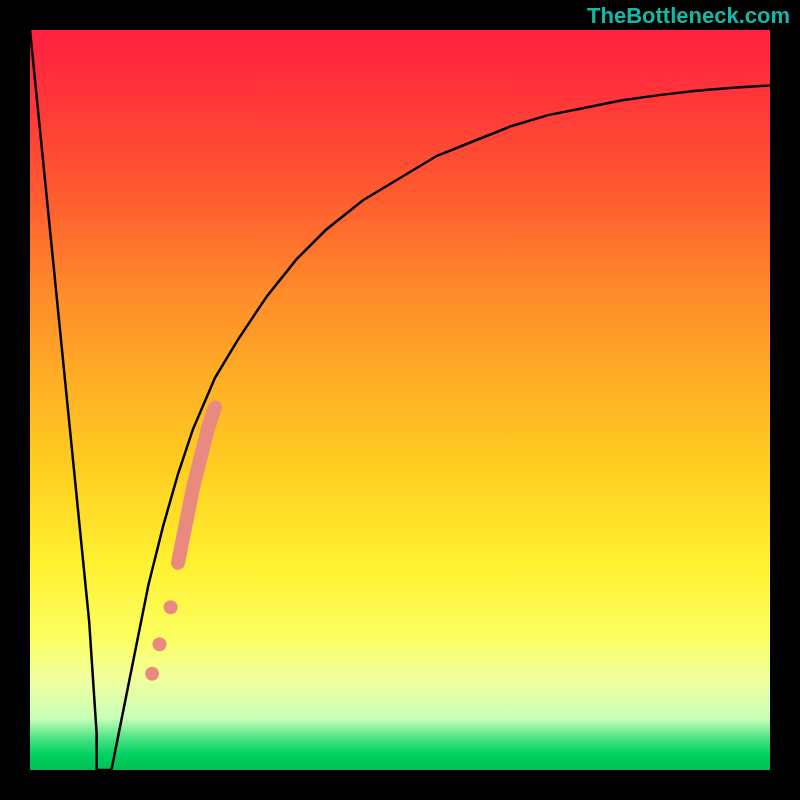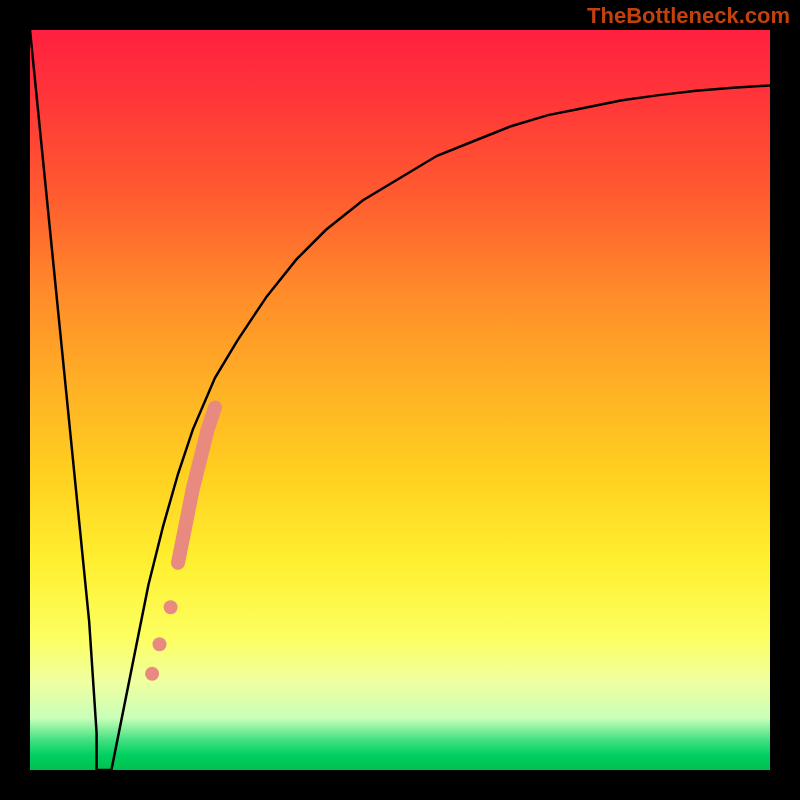--- a/index.html
+++ b/index.html
@@ -7,21 +7,21 @@
   .container {
     width: 800px;
     height: 800px;
     background: #000;
     position: relative;
   }
   .watermark {
     position: absolute;
     top: 3px;
     right: 10px;
-    color: #c2410c;
+    color: #14b8a6;
     font-family: Arial, sans-serif;
     font-size: 22px;
     font-weight: bold;
     z-index: 10;
   }
   .plot-area {
     position: absolute;
     left: 30px;
     top: 30px;
     width: 740px;

